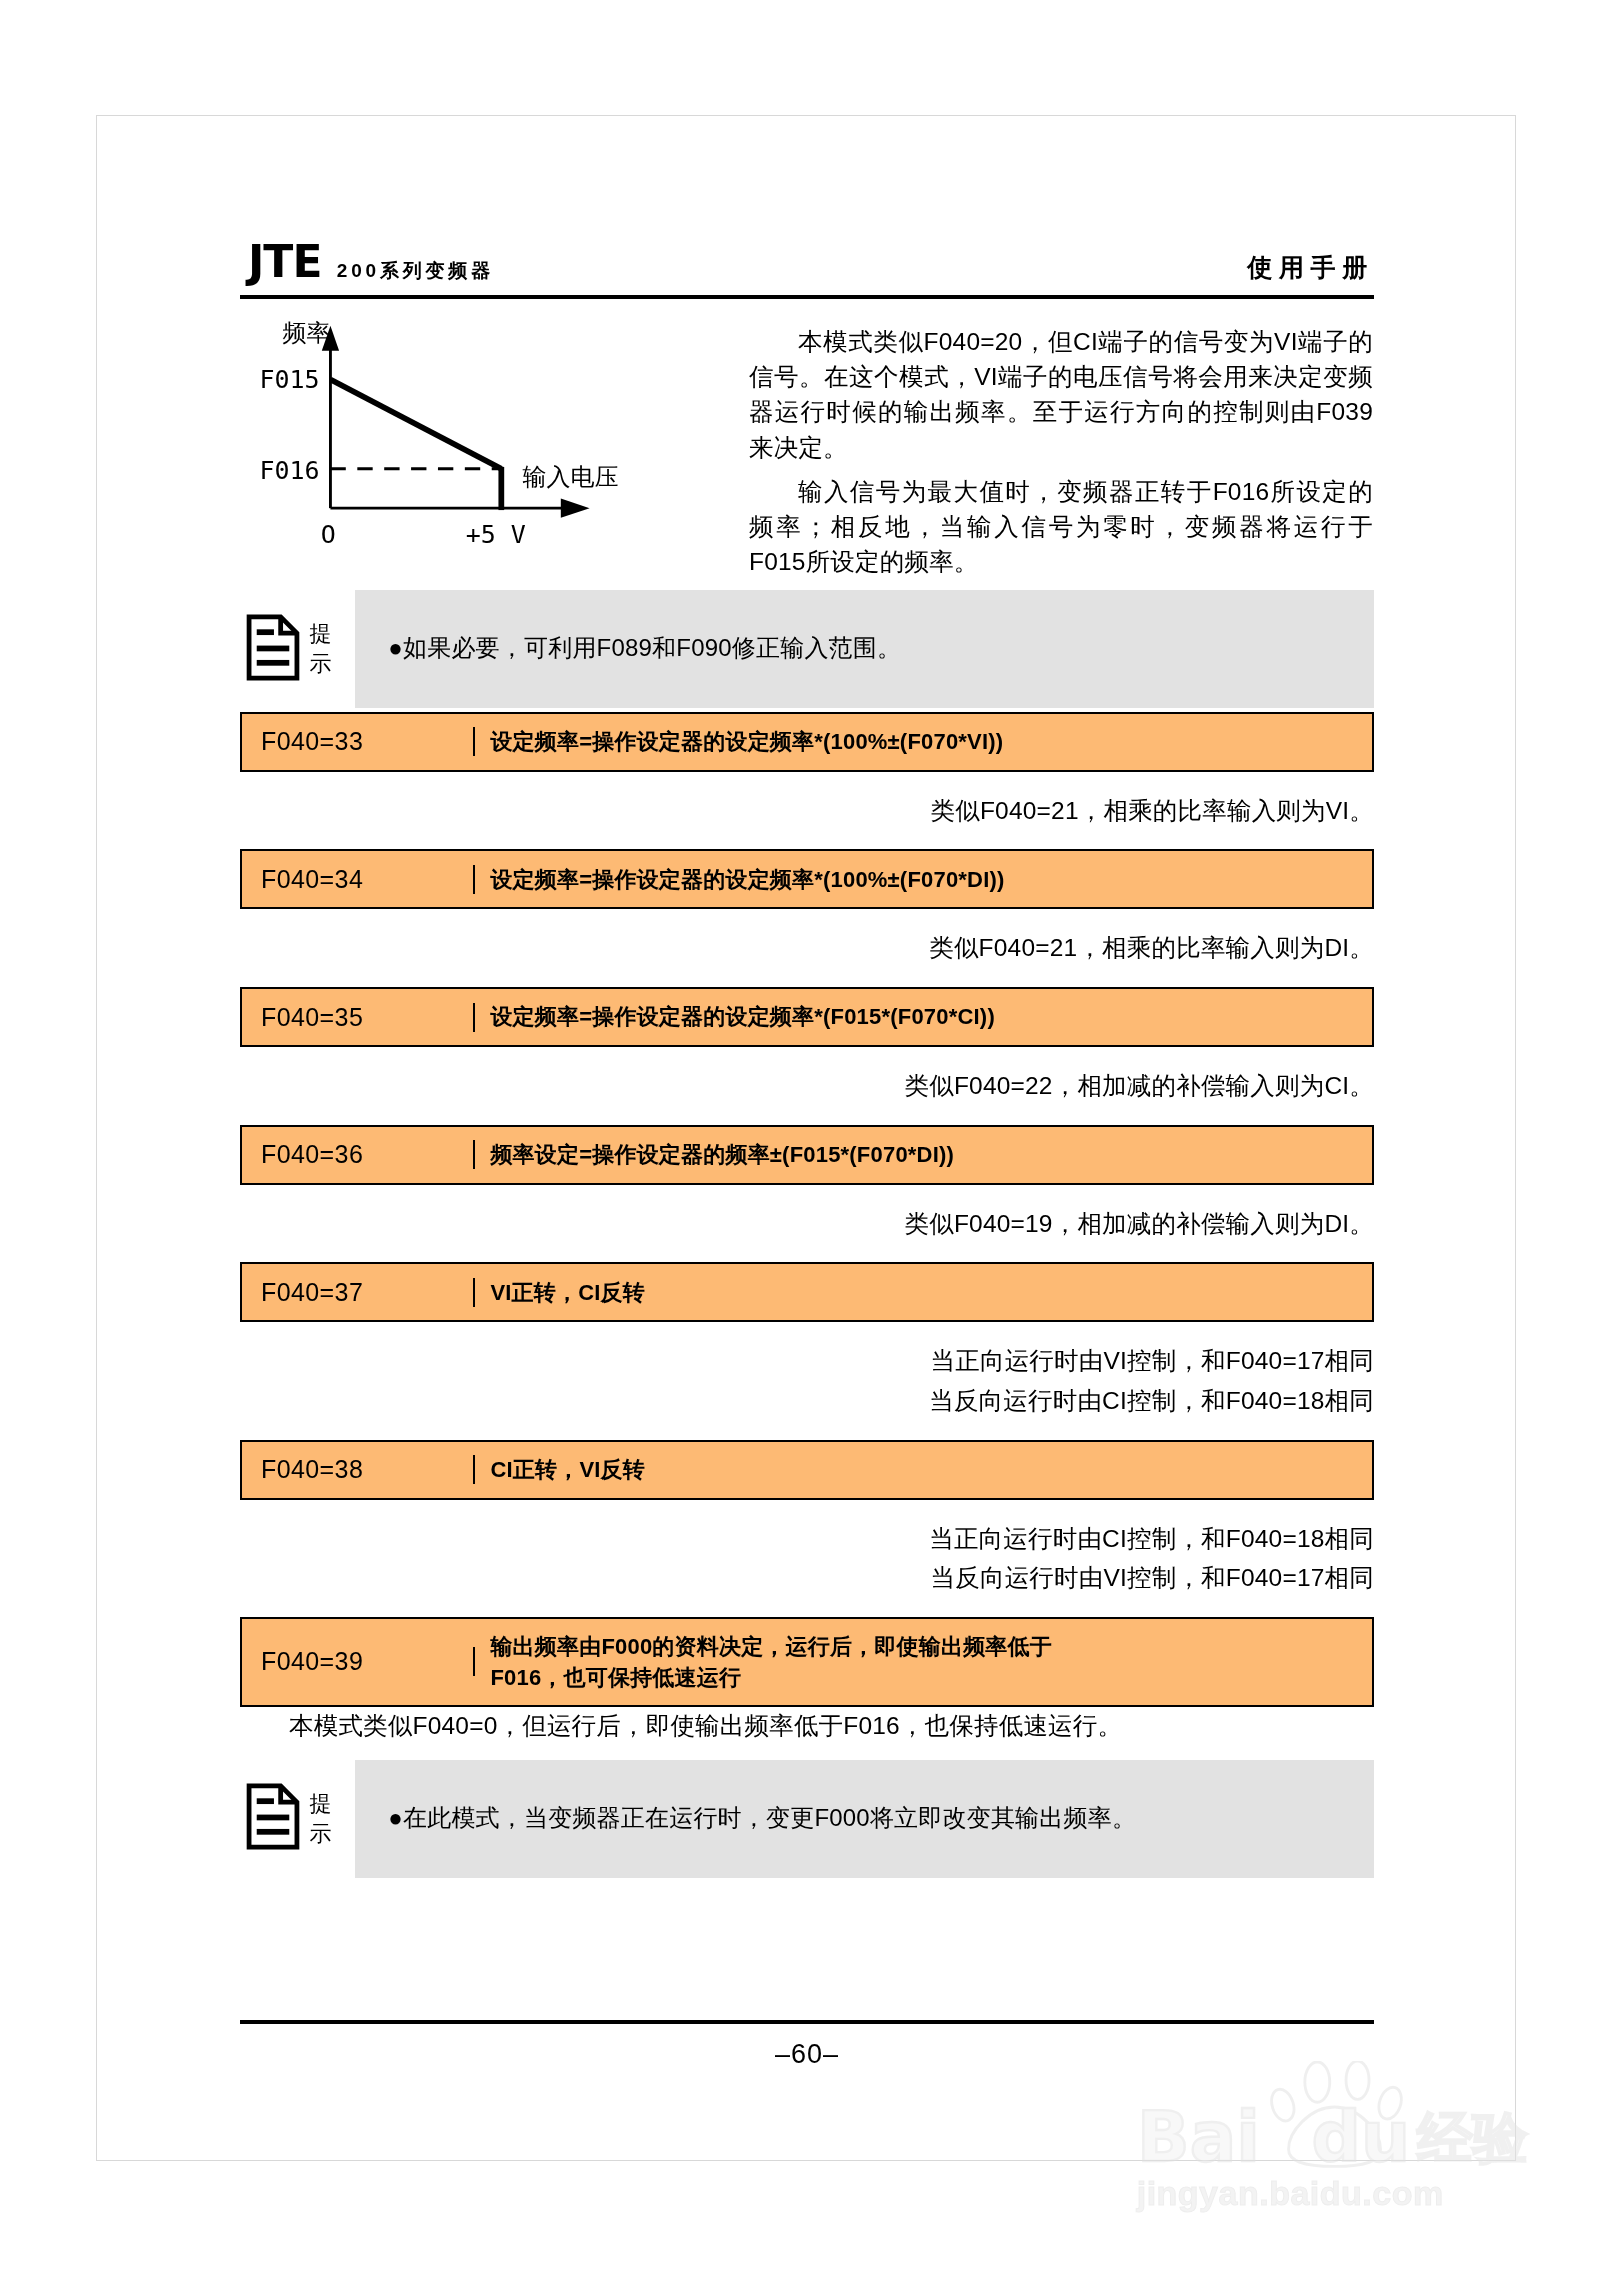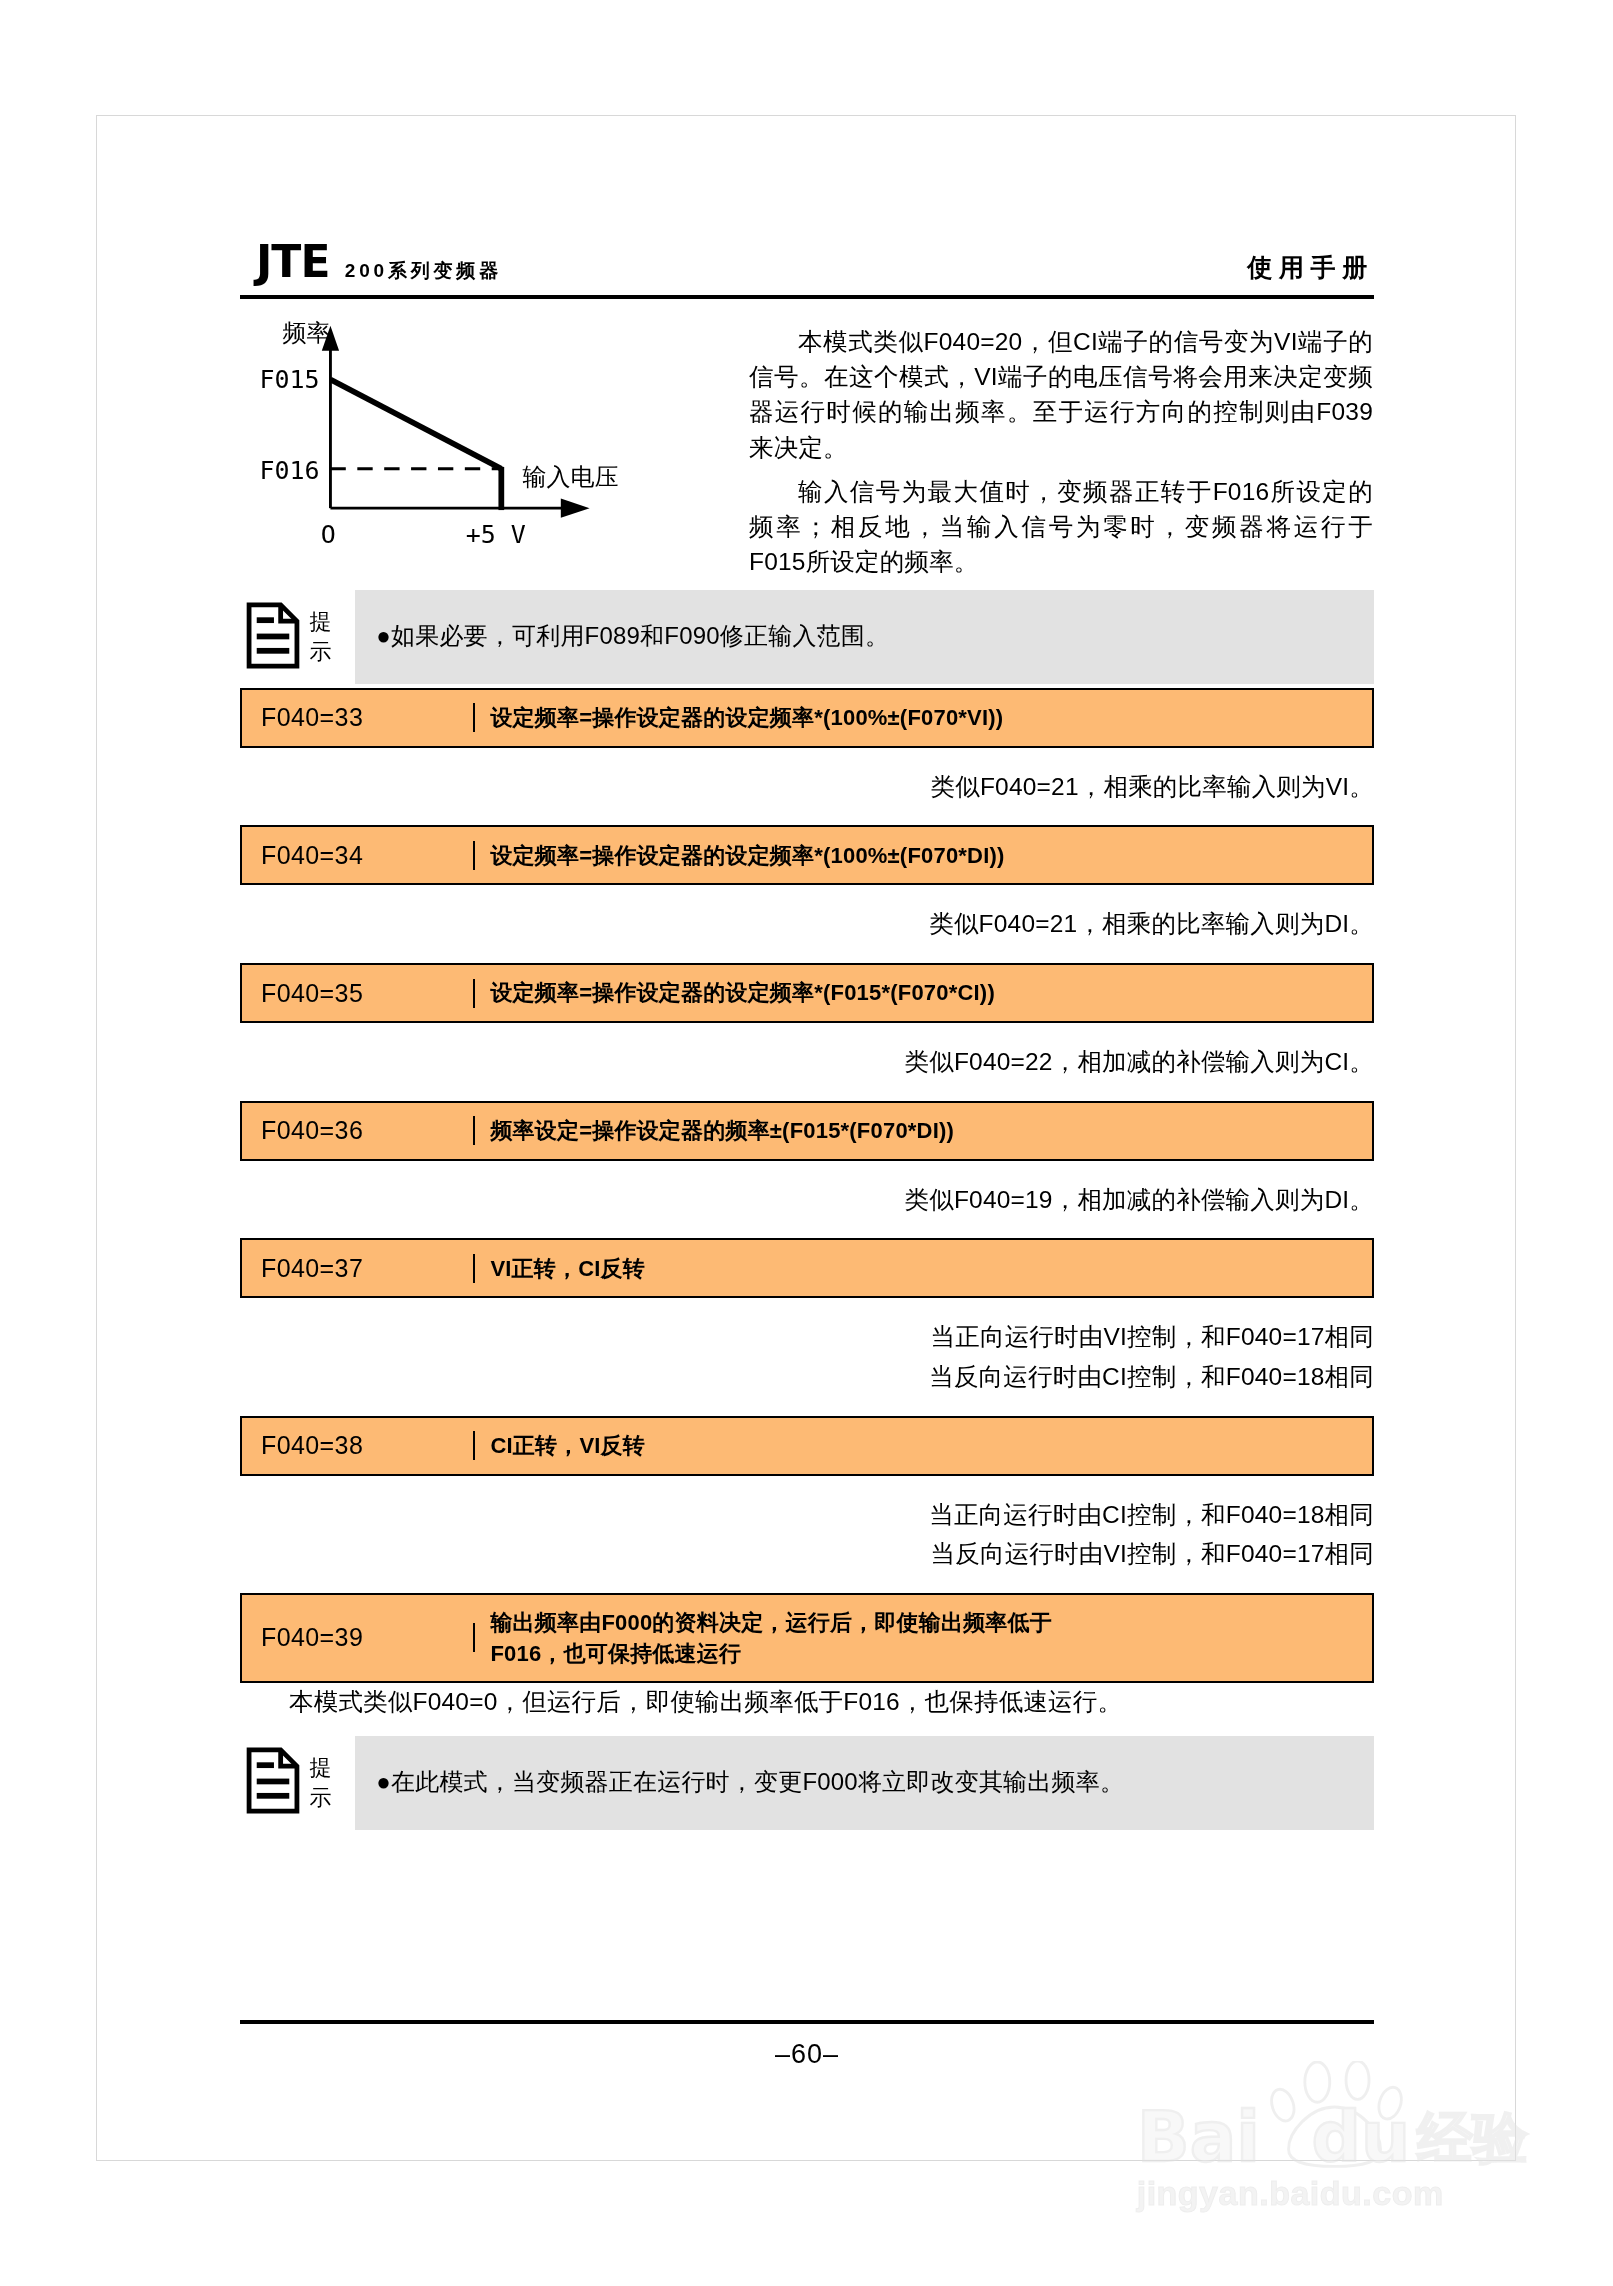--- a/index.html
+++ b/index.html
@@ -34,21 +34,21 @@
     width: 1134px;
   }
 
   
   .doc-header {
     position: relative;
     height: 83px;
   }
   .hdr-left {
     position: absolute;
-    left: 16px;
+    left: 8px;
     bottom: 15.4px;
     display: flex;
     align-items: baseline;
     white-space: nowrap;
     justify-content: space-between;
   }
   .brand {
     font-family: "DejaVu Sans", sans-serif;
     font-weight: bold;
     font-size: 44px;
@@ -143,21 +143,21 @@
   }
   .tip-body {
     flex: 1 1 auto;
     background: #e2e2e2;
     padding: 21px 25px 23px 17.3px;
     box-sizing: border-box;
     font-size: 24px;
     line-height: 1.72;
     letter-spacing: 0.2px;
   }
-  .tip-body p { margin: 4px; }
+  .tip-body p { margin: 16px; }
 
   
   .param-row {
     display: flex;
     align-items: center;
     background: #fdba74;
     border: 2.9px solid #000000;
     box-sizing: border-box;
     margin-top: 4px;
   }

